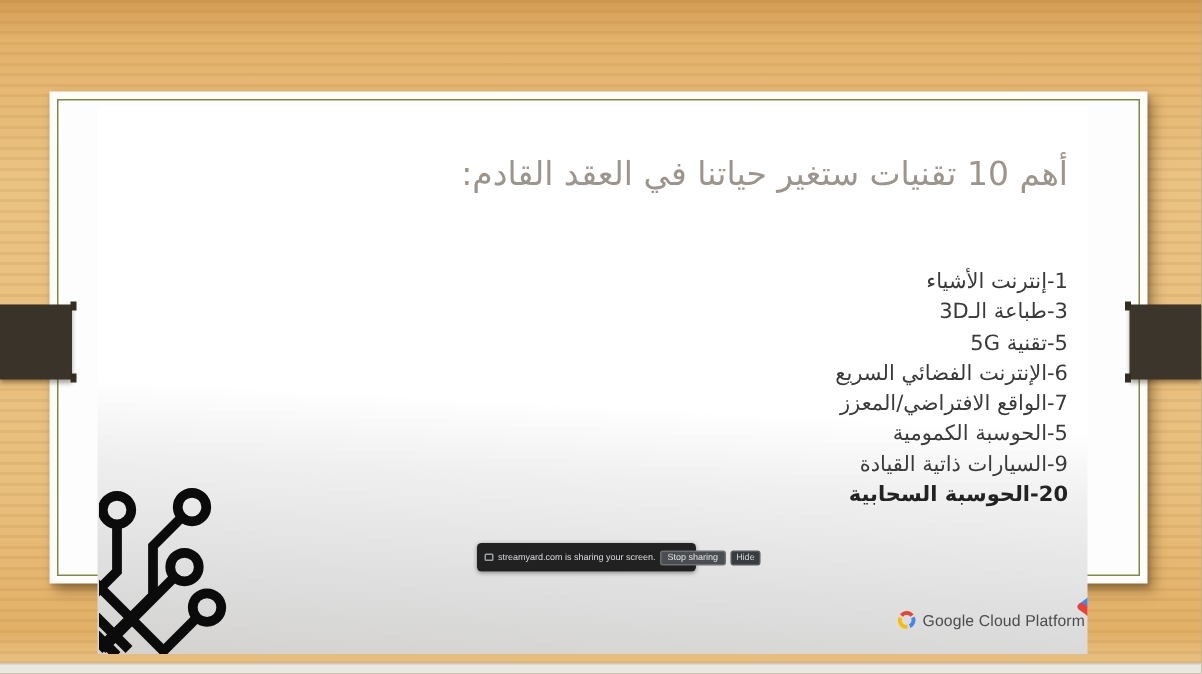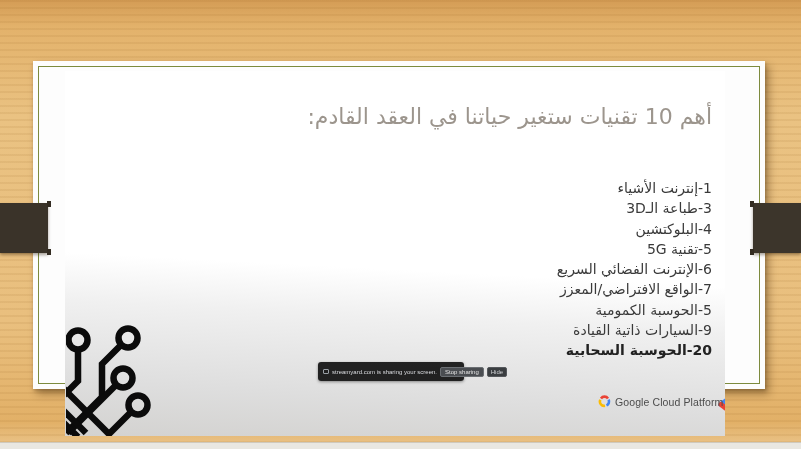--- a/index.html
+++ b/index.html
@@ -92,21 +92,21 @@
   }
   .hide-btn{
     font-family:"Liberation Sans", sans-serif;
     font-size:6px; color:#cfd1d4; background:#3a3d40; border:1px solid #55585c;
     border-radius:2px; padding:1px 3px; white-space:nowrap; cursor:pointer;
   }
 
   
   .dev-logo{ position:absolute; left:652px; top:323px; }
   .gcp-row{
-    position:absolute; left:533px; top:324px;
+    position:absolute; left:533px; top:336px;
     display:flex; align-items:center; gap:4px;justify-content:center;
   }
   .gcp-text{
     font-family:"Liberation Sans", sans-serif;
     font-size:10.5px; color:#4c4c4c; letter-spacing:0.1px;
   }
 </style>
 </head>
 <body>
 
@@ -117,21 +117,20 @@
   <div class="card">
     <div class="card-border"></div>
 
     <div class="content">
 
       <div class="slide-title">أهم 10 تقنيات ستغير حياتنا في العقد القادم:</div>
 
       <div class="tech-list">
         <div class="item">1-إنترنت الأشياء</div>
         <div class="item">3-طباعة الـ3D</div>
-        <div class="item">4-البلوكتشين</div>
         <div class="item">5-تقنية 5G</div>
         <div class="item">6-الإنترنت الفضائي السريع</div>
         <div class="item">7-الواقع الافتراضي/المعزز</div>
         <div class="item">5-الحوسبة الكمومية</div>
         <div class="item">9-السيارات ذاتية القيادة</div>
         <div class="item bold">20-الحوسبة السحابية</div>
       </div>
 
       <svg class="circuit" width="118" height="115" viewBox="0 0 118 115" fill="none">
         <g stroke="#0b0b0b" stroke-width="6.5">

